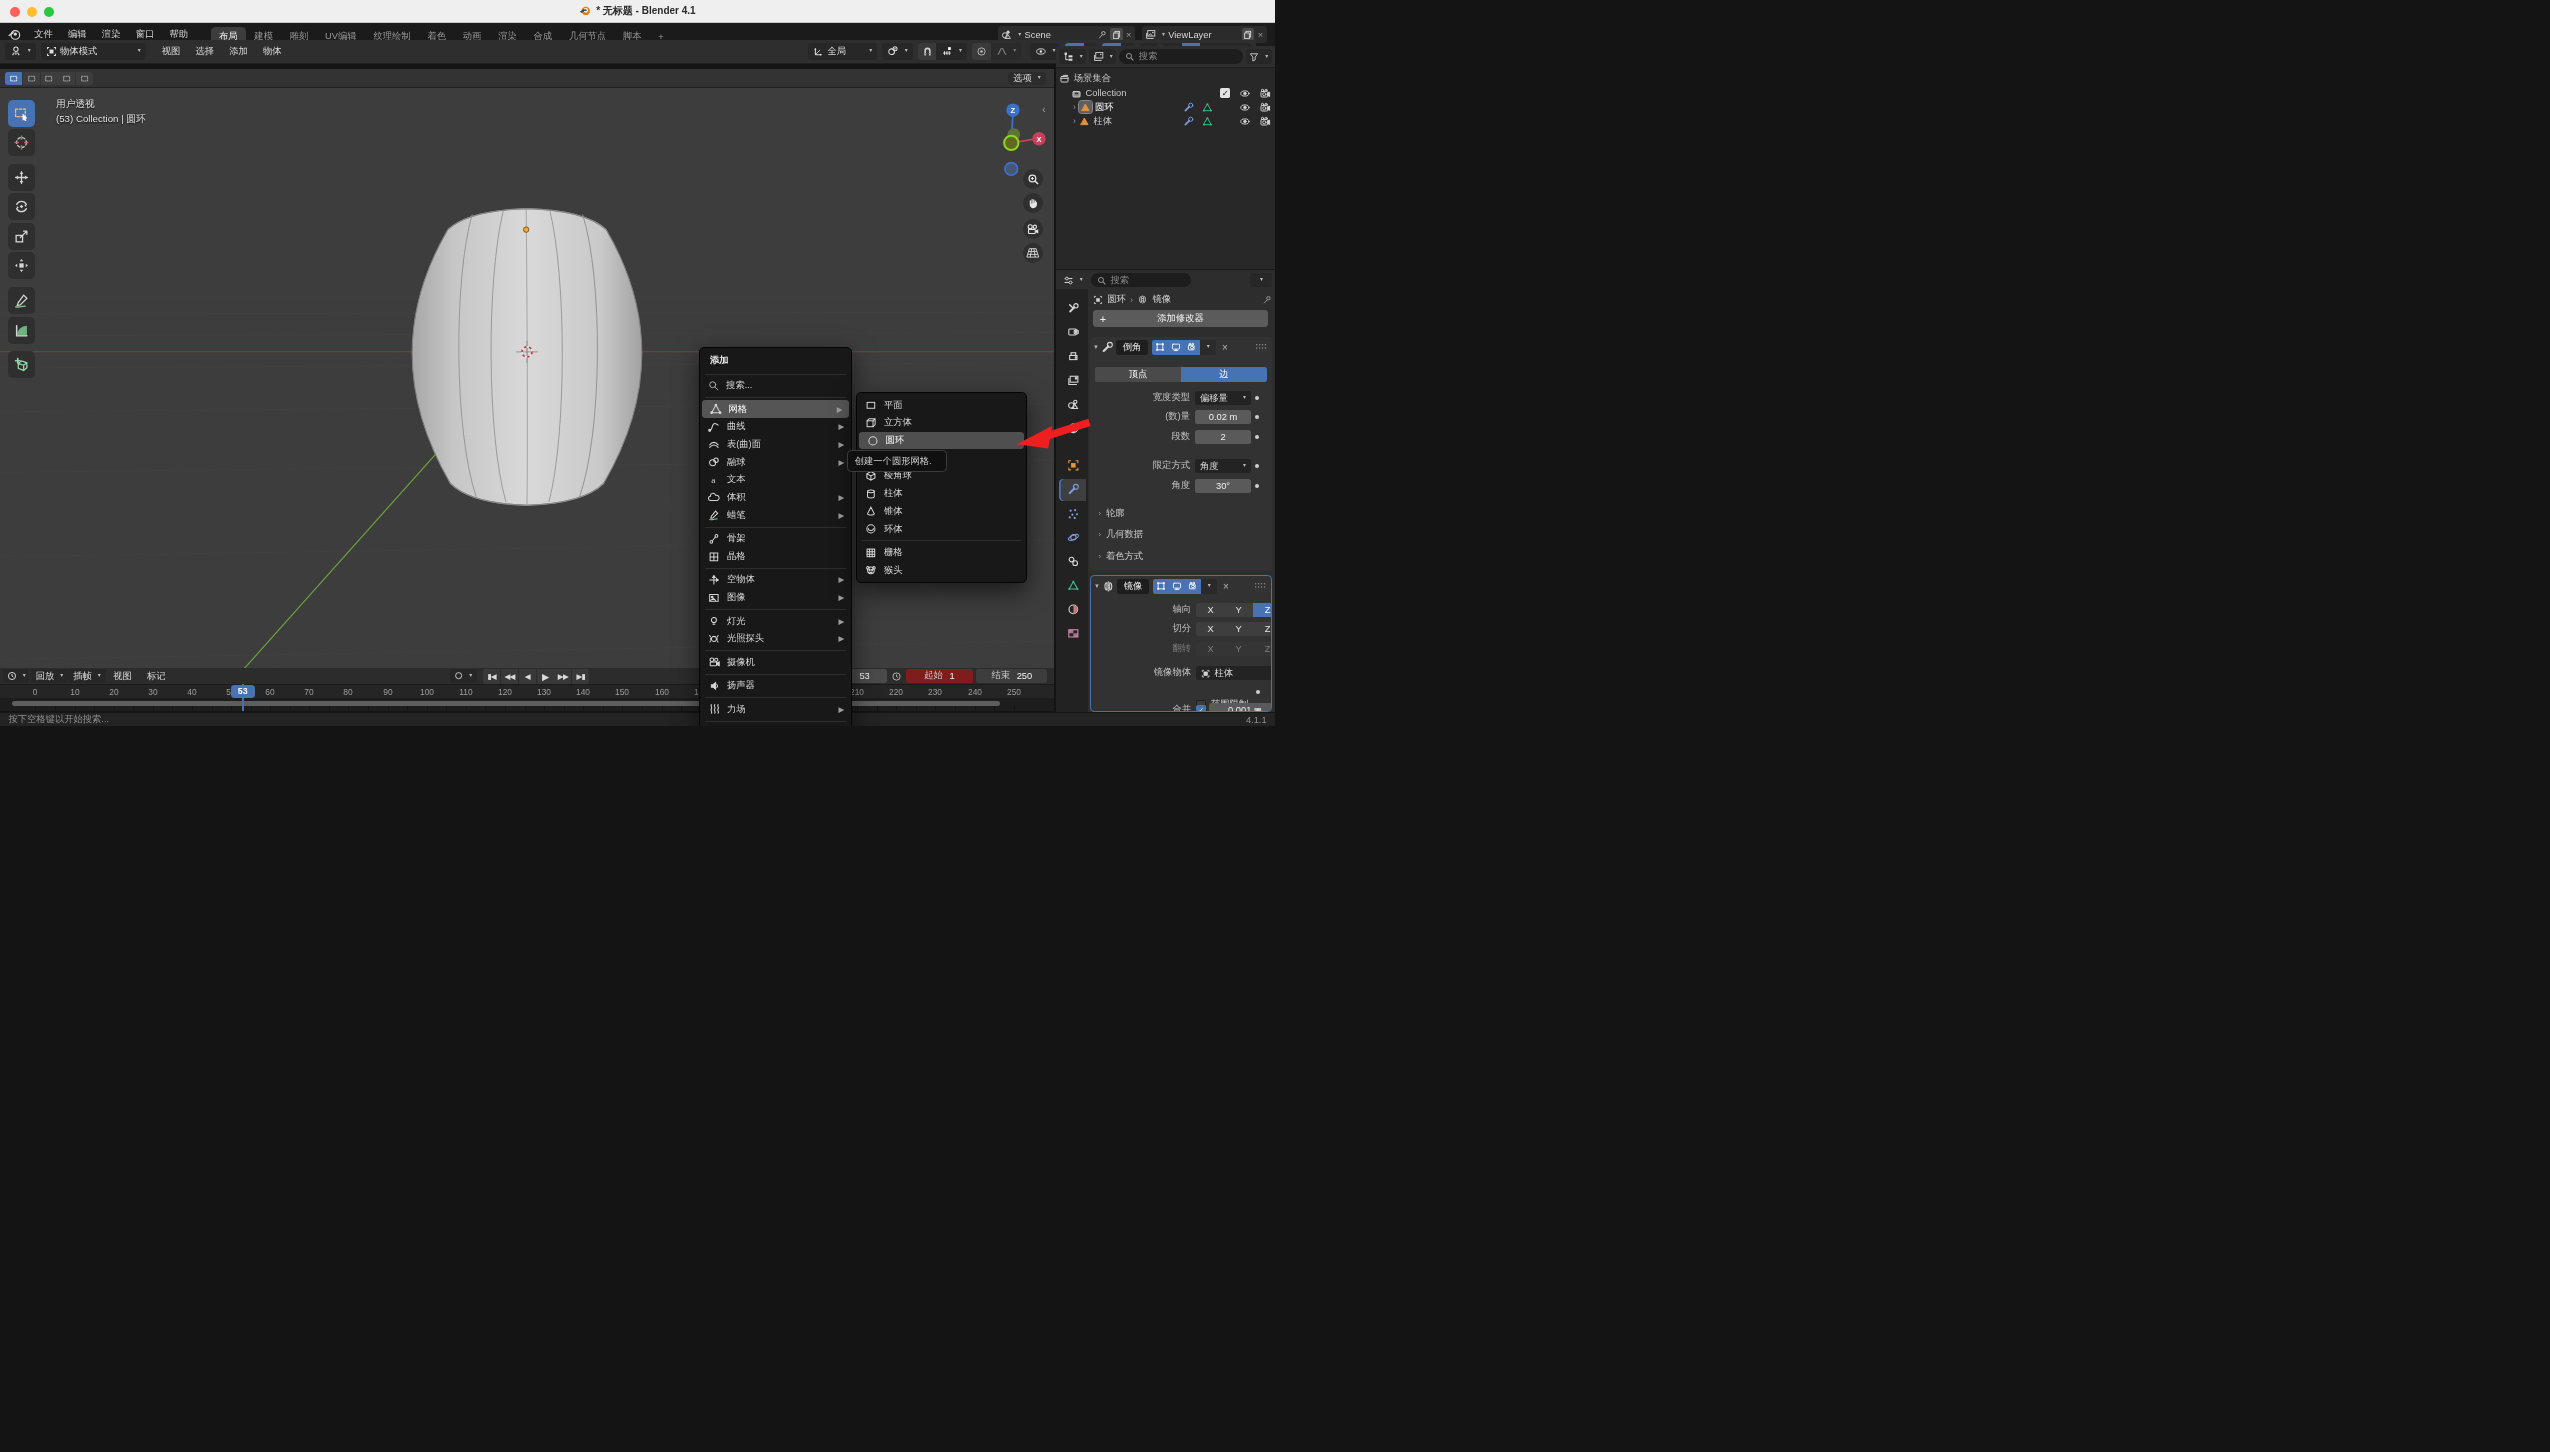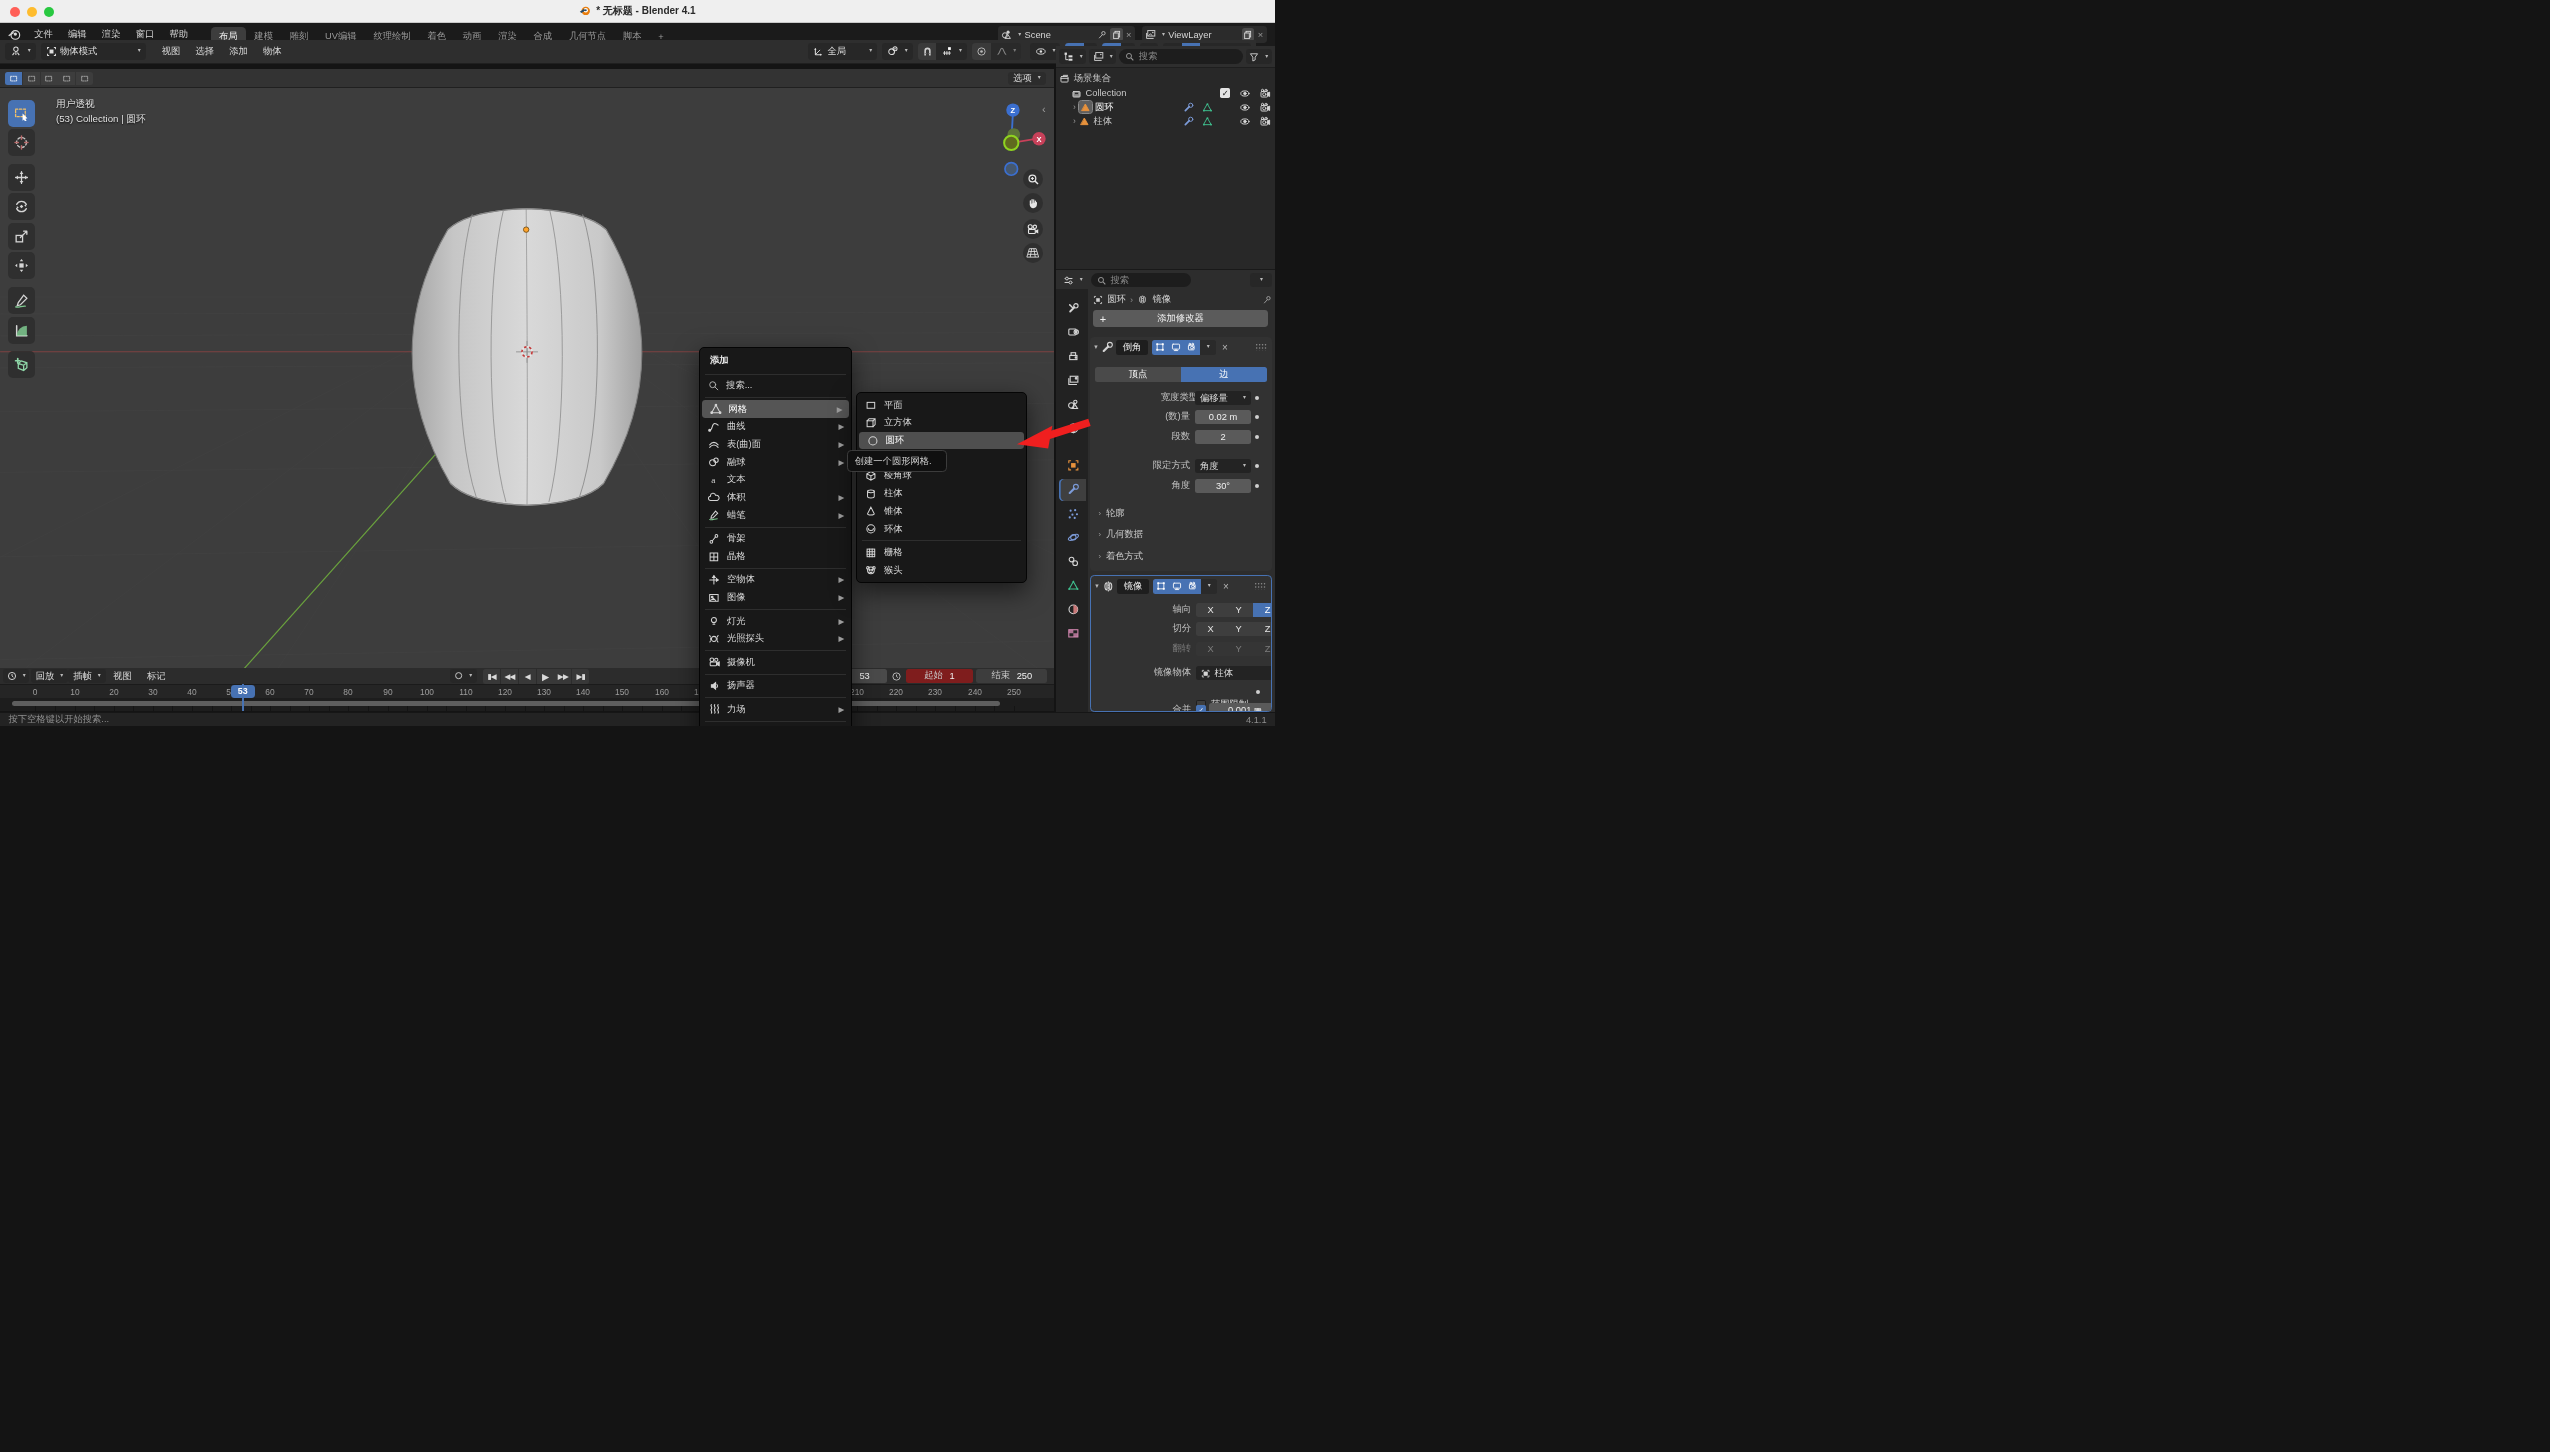--- a/index.html
+++ b/index.html
@@ -876,21 +876,21 @@
               <circle cx="5.5" cy="10" r=".9" fill="#8d8d8d"></circle>
               <circle cx="9" cy="10" r=".9" fill="#8d8d8d"></circle>
               <circle cx="12.5" cy="10" r=".9" fill="#8d8d8d"></circle>
             </svg>
           </span>
         </div>
         <div class="row" style="position: absolute; left: 5px; top: 30px; width: 172px; height: 15px;">
           <div style="flex: 1 1 0%; height: 15px; display: flex; align-items: center; justify-content: center; border-radius: 2.5px 0px 0px 2.5px; background: rgb(74, 74, 74); color: rgb(255, 255, 255);">顶点</div>
           <div style="flex: 1 1 0%; height: 15px; display: flex; align-items: center; justify-content: center; border-radius: 0px 2.5px 2.5px 0px; background: rgb(71, 114, 179); color: rgb(255, 255, 255);">边</div>
         </div>
-        <div class="plabel" style="top: 54px; left: 8px;">宽度类型</div>
+        <div class="plabel" style="top: 54px; left: 0px;">宽度类型</div>
         <div class="pfield drop" style="left: 105px; top: 54px; width: 56px;">
           <span>偏移量</span>
           <span class="chv">▾</span>
         </div>
         <div class="pdot" style="top: 59px; left: 165px;"></div>
         <div class="plabel" style="top: 73px; left: 0px;">(数)量</div>
         <div class="pfield slider" style="left: 105px; top: 73px; width: 56px;">0.02 m</div>
         <div class="pdot" style="top: 78px; left: 165px;"></div>
         <div class="plabel" style="top: 93px; left: 0px;">段数</div>
         <div class="pfield slider" style="left: 105px; top: 93px; width: 56px;">2</div>

